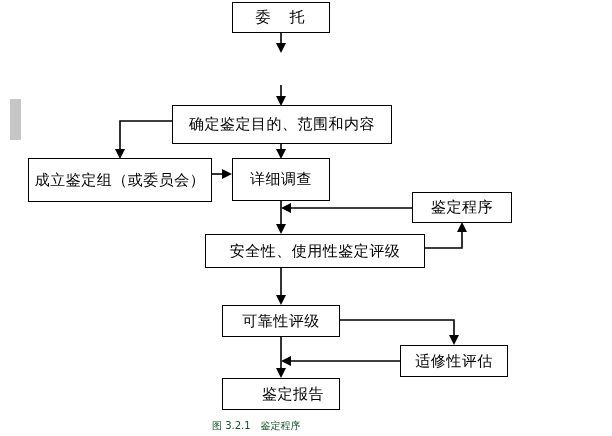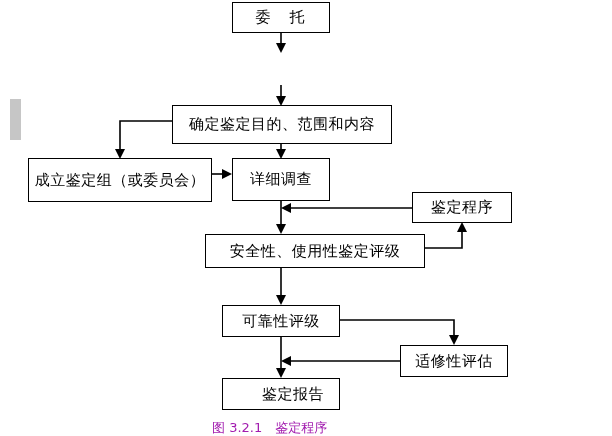--- a/index.html
+++ b/index.html
@@ -30,22 +30,22 @@
     white-space: nowrap;
     z-index: 3;
   }
   .gray-artifact {
     position: absolute;
     background: #c6c6c6;
     z-index: 1;
   }
   .caption {
     position: absolute;
-    color: #a21caf;
-    font-size: 13px;
+    color: #14532d;
+    font-size: 10px;
     white-space: nowrap;
     z-index: 3;
   }
   svg.edges {
     position: absolute;
     left: 0;
     top: 0;
     width: 612px;
     height: 436px;
     z-index: 2;

